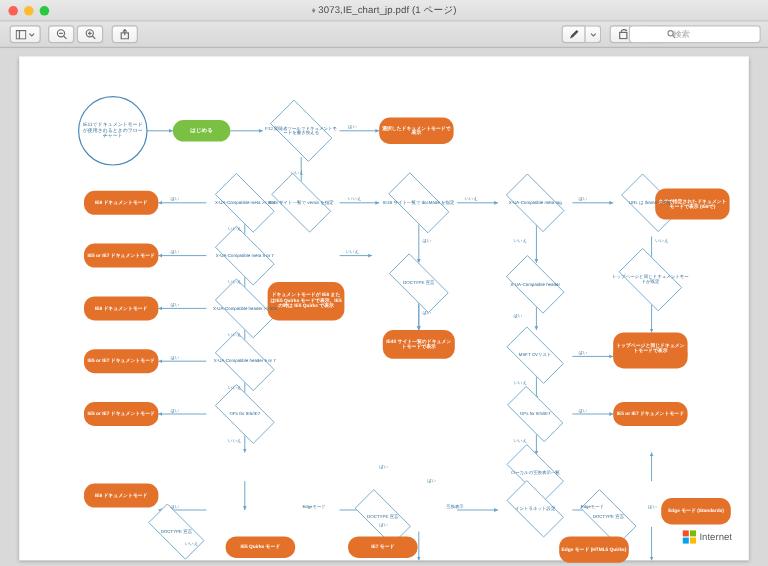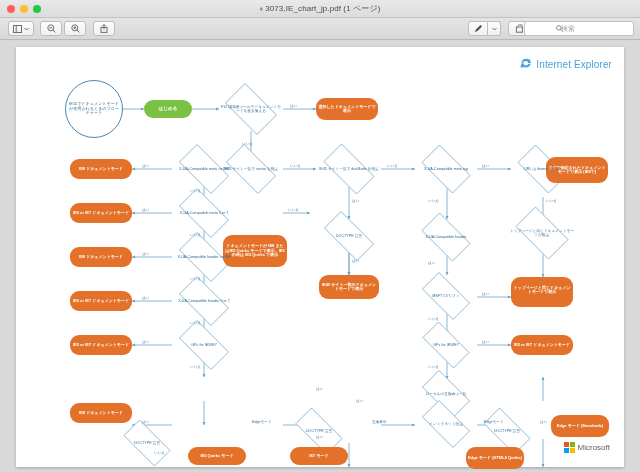--- a/index.html
+++ b/index.html
@@ -175,35 +175,29 @@
         <circle cx="2.8" cy="2.8" r="2.2" fill="none" stroke="#8a8a8a"></circle>
         <line x1="4.5" y1="4.5" x2="6.5" y2="6.5" stroke="#8a8a8a"></line>
       </svg>
       <span>検索</span>
     </div>
   </div>
 
   <div class="pagewrap">
     <div class="page">
 
-      <div class="ielogo">
-        <svg class="ic" width="14" height="14" viewBox="0 0 24 24">
-          <path d="M12 3.2c-4.4 0-8 3.3-8.4 7.5 1.6-2 4-3.6 6.6-4.3-2.6 1.4-5 3.8-6.4 6.4-1 1.9-1.4 3.7-.6 4.7.9 1.1 3 .8 5.2-.3 1.1.5 2.3.8 3.6.8 3.8 0 7-2.5 8-6h-4.1c-.7 1.4-2.2 2.4-3.9 2.4-2.3 0-4.2-1.7-4.4-3.9h12.6c0-.3.1-.7.1-1 0-3.5-2.8-6.3-6.3-6.3h-2zm-4.3 7.3c.3-2 2-3.5 4.1-3.5s3.8 1.5 4.1 3.5H7.7z" fill="#4aa3dd"></path>
-        </svg>
-        <span class="etext">Internet Explorer</span>
-      </div>
 
       <div class="mslogo">
         <div class="grid">
           <div class="q1"></div>
           <div class="q2"></div>
           <div class="q3"></div>
           <div class="q4"></div>
         </div>
-        <span class="mtext">Microsoft</span>
+        <span class="mtext">Internet</span>
       </div>
 
       <svg id="wires" width="608" height="420" viewBox="0 0 608 420" style="position:absolute;left:0;top:0;">
         <defs>
           <marker id="ah" markerWidth="5" markerHeight="5" refX="4" refY="2" orient="auto">
             <path d="M0,0 L4,2 L0,4 Z" fill="#6aa3c8"></path>
           </marker>
         </defs>
         <g stroke="#6aa3c8" stroke-width="0.8" fill="none" marker-end="url(#ah)">
 

